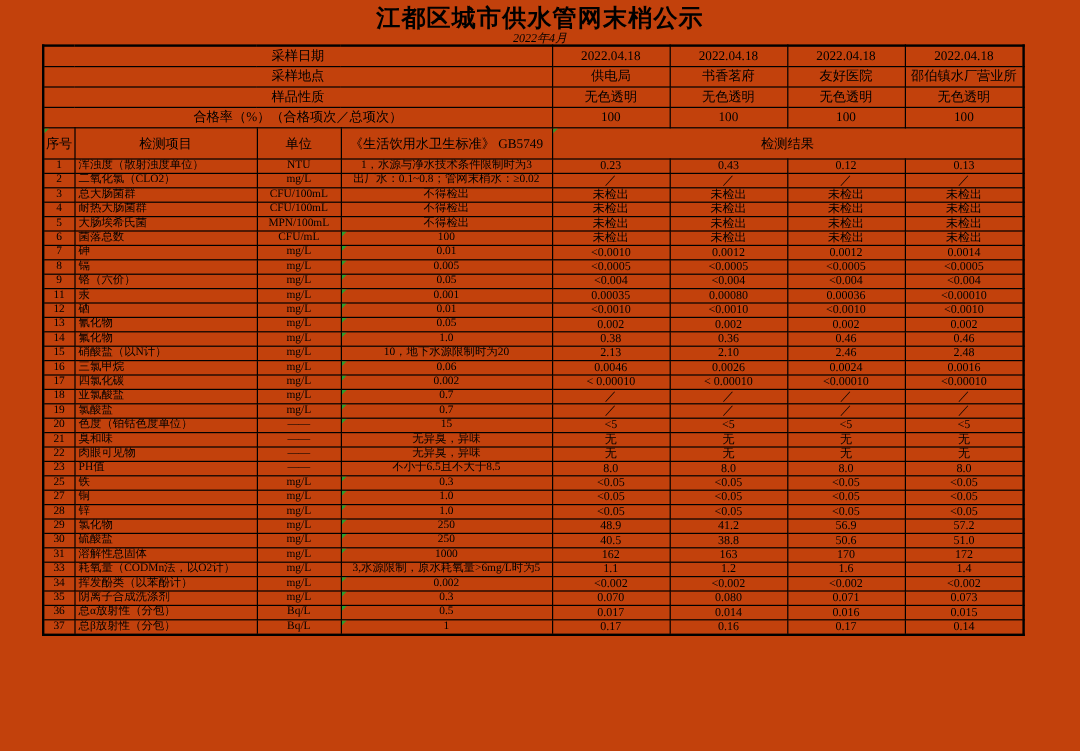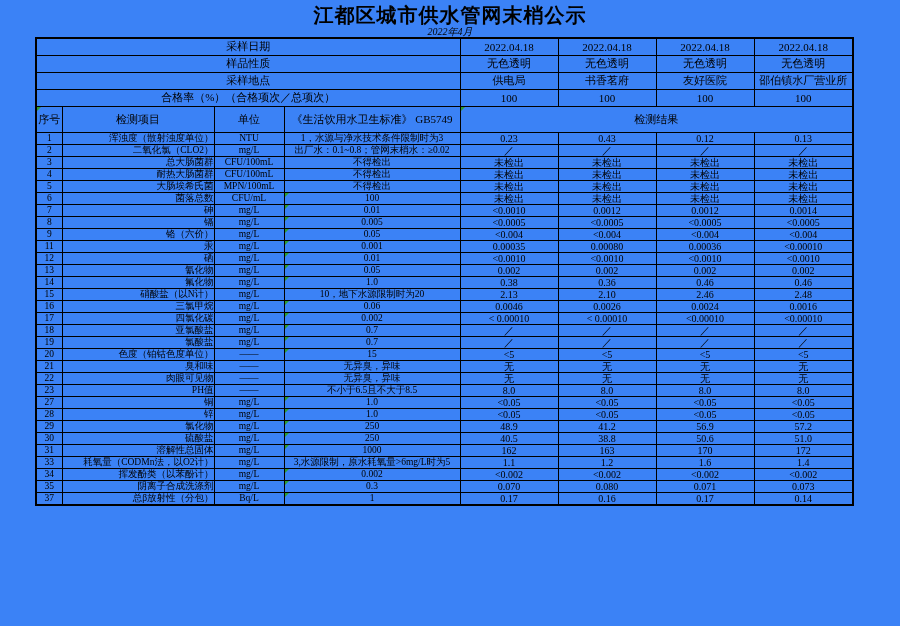--- a/index.html
+++ b/index.html
@@ -2,21 +2,21 @@
 <html><head>
 <meta charset="utf-8">
 <style>
   * { margin:0; padding:0; box-sizing:border-box; }
   html,body { background:#fff; }
   body {
     width:900px; height:626px; overflow:hidden;
     font-family:"Liberation Serif","DejaVu Serif",serif;
     color:#000;
   }
-  .page { position:relative; width:900px; height:626px; background:#3b82f6; }
+  .page { position:relative; width:900px; height:626px; background:#c2410c; }
   .title {
     position:absolute; top:2px; left:0; width:100%;
     text-align:center; font-size:20px; font-weight:bold;
     font-family:"Liberation Sans","DejaVu Sans",sans-serif;
     letter-spacing:1px;
   }
   .subtitle {
     position:absolute; top:25px; left:0; width:100%;
     text-align:center; font-size:10px;font-style:italic;
   }
@@ -30,21 +30,21 @@
     white-space:nowrap; vertical-align:middle;
   }
   tr.hrow  { height:17px; }
   tr.hrow td { font-size:11px; }
   tr.chead { height:26px;padding-left:20px; }
   tr.chead td { font-size:11px; }
   tr.drow  { height:12px; }
   tr.drow td { font-size:9.5px; line-height:11px; }
   tr.drow td.val { font-size:10px; }
   .c { text-align:center; }
-  .l { text-align:right; padding-left:3px; }
+  .l { text-align:left; padding-left:3px; }
   .rel { position:relative; }
   .tri {
     position:absolute; left:0; top:0; width:0; height:0;
     border-top:4px solid #2e9e2e; border-right:4px solid transparent;
   }
 </style>
 </head>
 <body>
 
 <div class="page">
@@ -64,32 +64,32 @@
     </colgroup>
     <tbody>
       <tr class="hrow">
         <td class="c" colspan="4">采样日期</td>
         <td class="c">2022.04.18</td>
         <td class="c">2022.04.18</td>
         <td class="c">2022.04.18</td>
         <td class="c">2022.04.18</td>
       </tr>
       <tr class="hrow">
+        <td class="c" colspan="4">采样地点</td>
+        <td class="c">供电局</td>
+        <td class="c">书香茗府</td>
+        <td class="c">友好医院</td>
+        <td class="c">邵伯镇水厂营业所</td>
+      </tr>
+      <tr class="hrow">
         <td class="c" colspan="4">样品性质</td>
         <td class="c">无色透明</td>
         <td class="c">无色透明</td>
         <td class="c">无色透明</td>
         <td class="c">无色透明</td>
-      </tr>
-      <tr class="hrow">
-        <td class="c" colspan="4">采样地点</td>
-        <td class="c">供电局</td>
-        <td class="c">书香茗府</td>
-        <td class="c">友好医院</td>
-        <td class="c">邵伯镇水厂营业所</td>
       </tr>
       <tr class="hrow">
         <td class="c" colspan="4">合格率（%）（合格项次／总项次）</td>
         <td class="c">100</td>
         <td class="c">100</td>
         <td class="c">100</td>
         <td class="c">100</td>
       </tr>
       <tr class="chead">
         <td class="c rel">
@@ -320,20 +320,30 @@
           <td class="c">23</td>
           <td class="l">PH值</td>
           <td class="c">——</td>
           <td class="c rel"><span>不小于6.5且不大于8.5</span></td>
           <td class="c val">8.0</td>
           <td class="c val">8.0</td>
           <td class="c val">8.0</td>
           <td class="c val">8.0</td>
         </tr>
         <tr class="drow">
+          <td class="c">25</td>
+          <td class="l">铁</td>
+          <td class="c">mg/L</td>
+          <td class="c rel"><span class="tri"></span><span>0.3</span></td>
+          <td class="c val">&lt;0.05</td>
+          <td class="c val">&lt;0.05</td>
+          <td class="c val">&lt;0.05</td>
+          <td class="c val">&lt;0.05</td>
+        </tr>
+        <tr class="drow">
           <td class="c">27</td>
           <td class="l">铜</td>
           <td class="c">mg/L</td>
           <td class="c rel"><span class="tri"></span><span>1.0</span></td>
           <td class="c val">&lt;0.05</td>
           <td class="c val">&lt;0.05</td>
           <td class="c val">&lt;0.05</td>
           <td class="c val">&lt;0.05</td>
         </tr>
         <tr class="drow">
@@ -398,20 +408,30 @@
         </tr>
         <tr class="drow">
           <td class="c">35</td>
           <td class="l">阴离子合成洗涤剂</td>
           <td class="c">mg/L</td>
           <td class="c rel"><span class="tri"></span><span>0.3</span></td>
           <td class="c val">0.070</td>
           <td class="c val">0.080</td>
           <td class="c val">0.071</td>
           <td class="c val">0.073</td>
+        </tr>
+        <tr class="drow">
+          <td class="c">36</td>
+          <td class="l">总α放射性（分包）</td>
+          <td class="c">Bq/L</td>
+          <td class="c rel"><span class="tri"></span><span>0.5</span></td>
+          <td class="c val">0.017</td>
+          <td class="c val">0.014</td>
+          <td class="c val">0.016</td>
+          <td class="c val">0.015</td>
         </tr>
         <tr class="drow">
           <td class="c">37</td>
           <td class="l">总β放射性（分包）</td>
           <td class="c">Bq/L</td>
           <td class="c rel"><span class="tri"></span><span>1</span></td>
           <td class="c val">0.17</td>
           <td class="c val">0.16</td>
           <td class="c val">0.17</td>
           <td class="c val">0.14</td>

